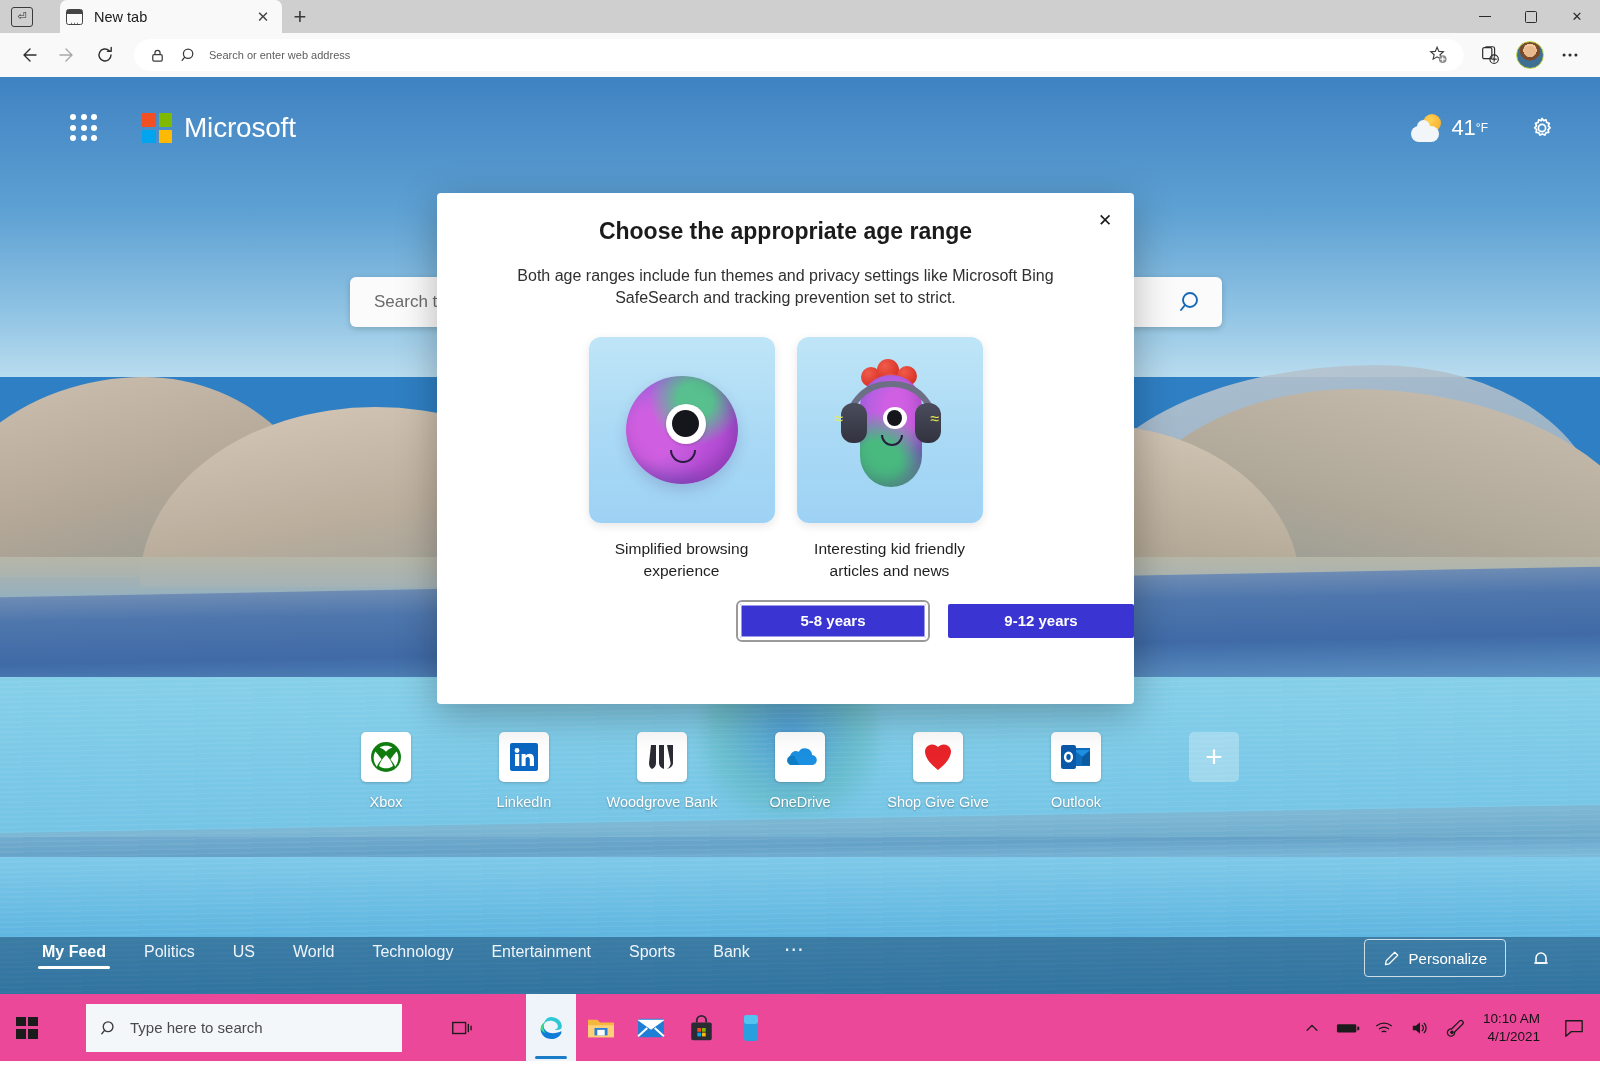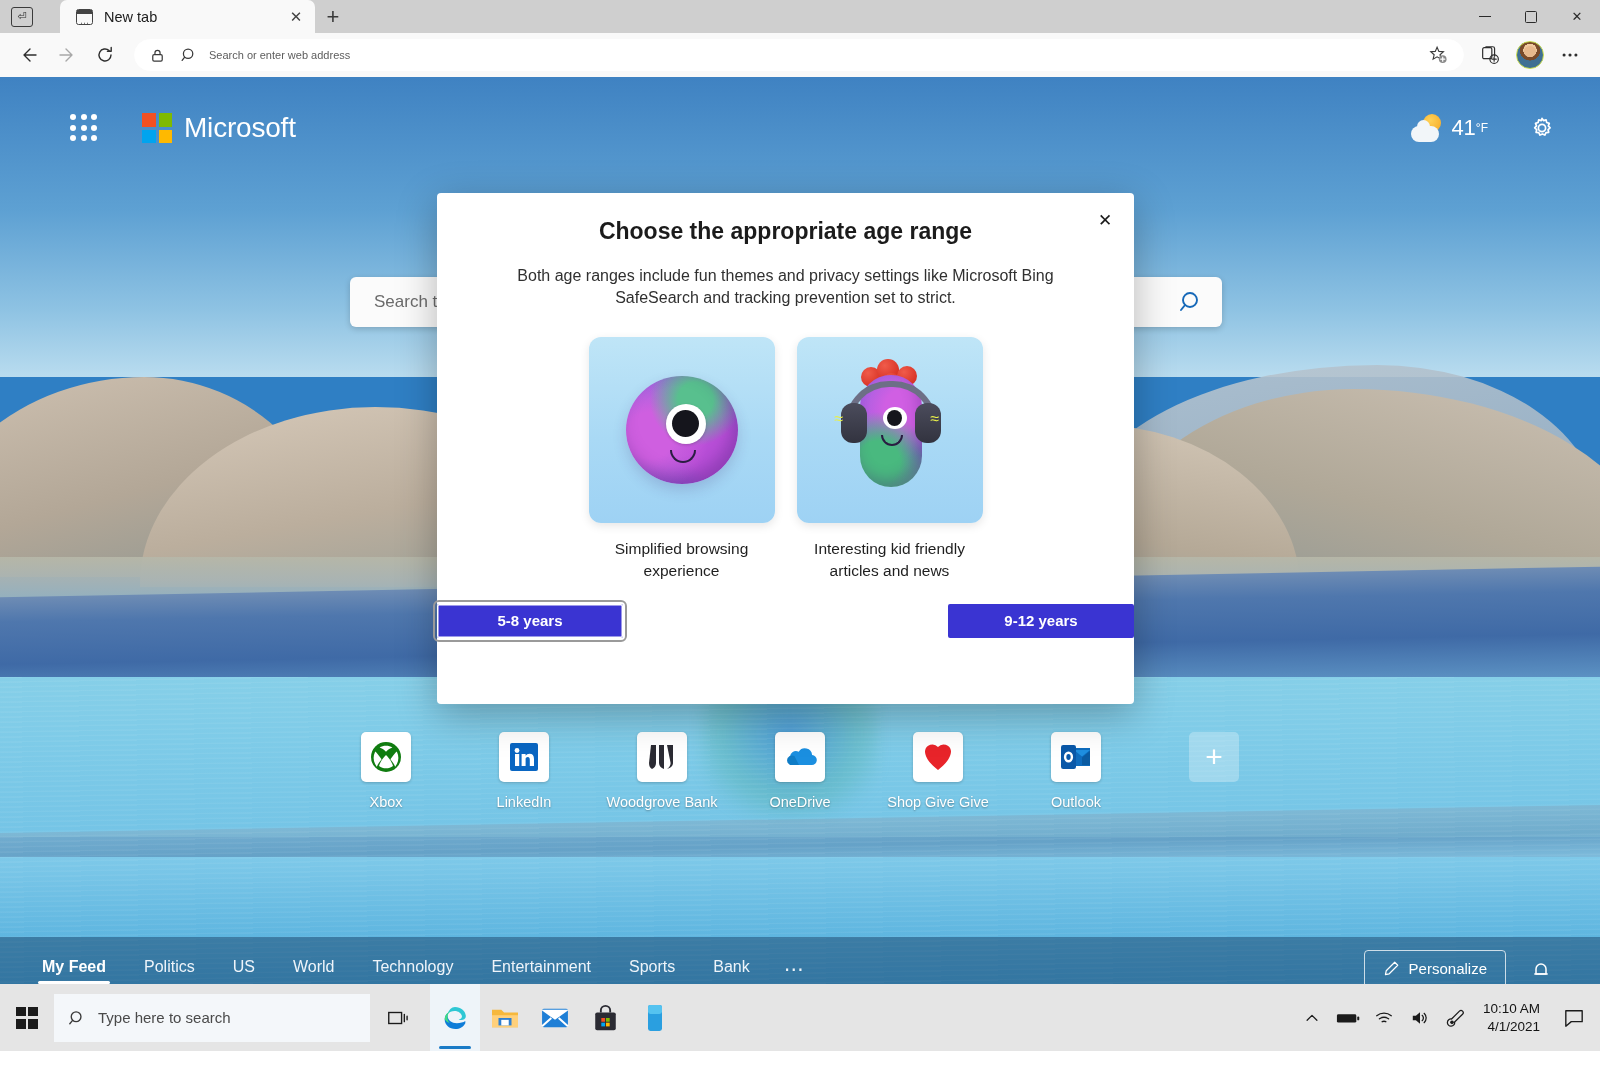--- a/index.html
+++ b/index.html
@@ -21,25 +21,25 @@
     width: 44px; height: 33px;
     display: flex; align-items: center; justify-content: center;
   }
   .tabsearch-box {
     width: 22px; height: 20px; border: 1.6px solid #3b3b3b; border-radius: 3px;
     display: flex; align-items: center; justify-content: center;
     font-size: 11px; color: #2b2b2b;
   }
   .tab {
     position: relative;
-    width: 255px; height: 33px;
+    width: 222px; height: 33px;
     background: #f9f9f9;
     border-radius: 7px 7px 0 0;
     display: flex; align-items: center;
-    padding: 0 6px 0 16px;
+    padding: 0 6px 0 6px;
     margin-left: 16px;
   }
   .tab-favicon {
     width: 17px; height: 16px; flex: 0 0 auto;
     border: 1.6px solid #444; border-radius: 2.5px;
     position: relative; margin-right: 11px;
   }
   .tab-favicon::before {
     content: ""; position: absolute; left: 0; right: 0; top: 0; height: 4px;
     background: #444;
@@ -264,21 +264,21 @@
   }
   .tile-add .tile-icon {
     background: rgba(255,255,255,.28); box-shadow: none;
     font-size: 30px; color: #fff; font-weight: 200; line-height: 1;
   }
 
   
   .newsbar {
     position: absolute; left: 0; bottom: 0; width: 1600px; height: 63px;
     background: rgba(12,46,84,.42);
-    display: flex; align-items: center; padding: 0 38px;
+    display: flex; align-items: flex-start; padding: 0 38px;
   }
   .news-item {
     font-size: 16px; color: #eef4fa; margin-right: 30px;
     padding: 6px 4px 10px; position: relative; white-space: nowrap;
   }
   .news-item.active { color: #ffffff; font-weight: bold; }
   .news-item.active::after {
     content: ""; position: absolute; left: 0; right: 0; bottom: 2px; height: 3px;
     background: #ffffff; border-radius: 2px;
   }
@@ -317,21 +317,21 @@
     width: 186px; height: 186px; border-radius: 12px;
     background: linear-gradient(#bfe5f7 0%, #a9d9f5 55%, #9ed2f4 100%);
     display:flex; align-items:center; justify-content:center;
     position: relative; overflow: hidden;
     box-shadow: 0 3px 10px rgba(0,0,0,.10);
   }
   .card-caption {
     margin-top: 15px; text-align: center; font-size: 15.5px; color: #1f1f1f;
     line-height: 1.42; width: 180px;
   }
-  .choices { display: flex; justify-content: space-between; gap: 22px; margin-top: 22px; }
+  .choices { display: flex; justify-content: flex-end; gap: 22px; margin-top: 22px; }
   .choice-btn {
     width: 186px; height: 34px; border-radius: 2px;
     background: #3a34d2; color: #ffffff; font-size: 15px; font-weight: bold;
     display: flex; align-items: center; justify-content: center;
     border: none; font-family: "Liberation Sans", sans-serif;
   }
   .choice-btn.focused {
     outline: 2px solid #9a9a9a; outline-offset: 2px;
     box-shadow: inset 0 0 0 1.5px #ffffff;
   }
@@ -403,23 +403,23 @@
   .cup.r { left: 100px; }
   .spark {
     position: absolute; width: 14px; height: 18px; color: #e8ef4a; font-size: 16px;
     line-height: 1;
   }
   .spark.l { left: 20px; top: 56px; }
   .spark.r { left: 116px; top: 56px; }
 
   
   .taskbar {
-    position: absolute; left: 0; bottom: 16px; width: 1600px; height: 67px;
-    background: #e5e5e5;
-    display: flex; align-items: center;
+    position: absolute; left: 0; bottom: 6px; width: 1600px; height: 67px;
+    background: #ec4899;
+    display: flex; align-items: center; gap: 32px;
   }
   .start-btn { width: 54px; height: 67px; display:flex; align-items:center; justify-content:center; }
   .start-logo { width: 22px; height: 22px; display:grid;
     grid-template-columns:1fr 1fr; grid-template-rows:1fr 1fr; gap:2.5px; }
   .start-logo i { background:#1b1b1b; }
   .tb-search {
     width: 316px; height: 48px; background: #f4f7fa;
     display: flex; align-items: center; padding: 0 14px; gap: 12px;
   }
   .tb-search span { font-size: 15px; color: #4a4a4a; }

